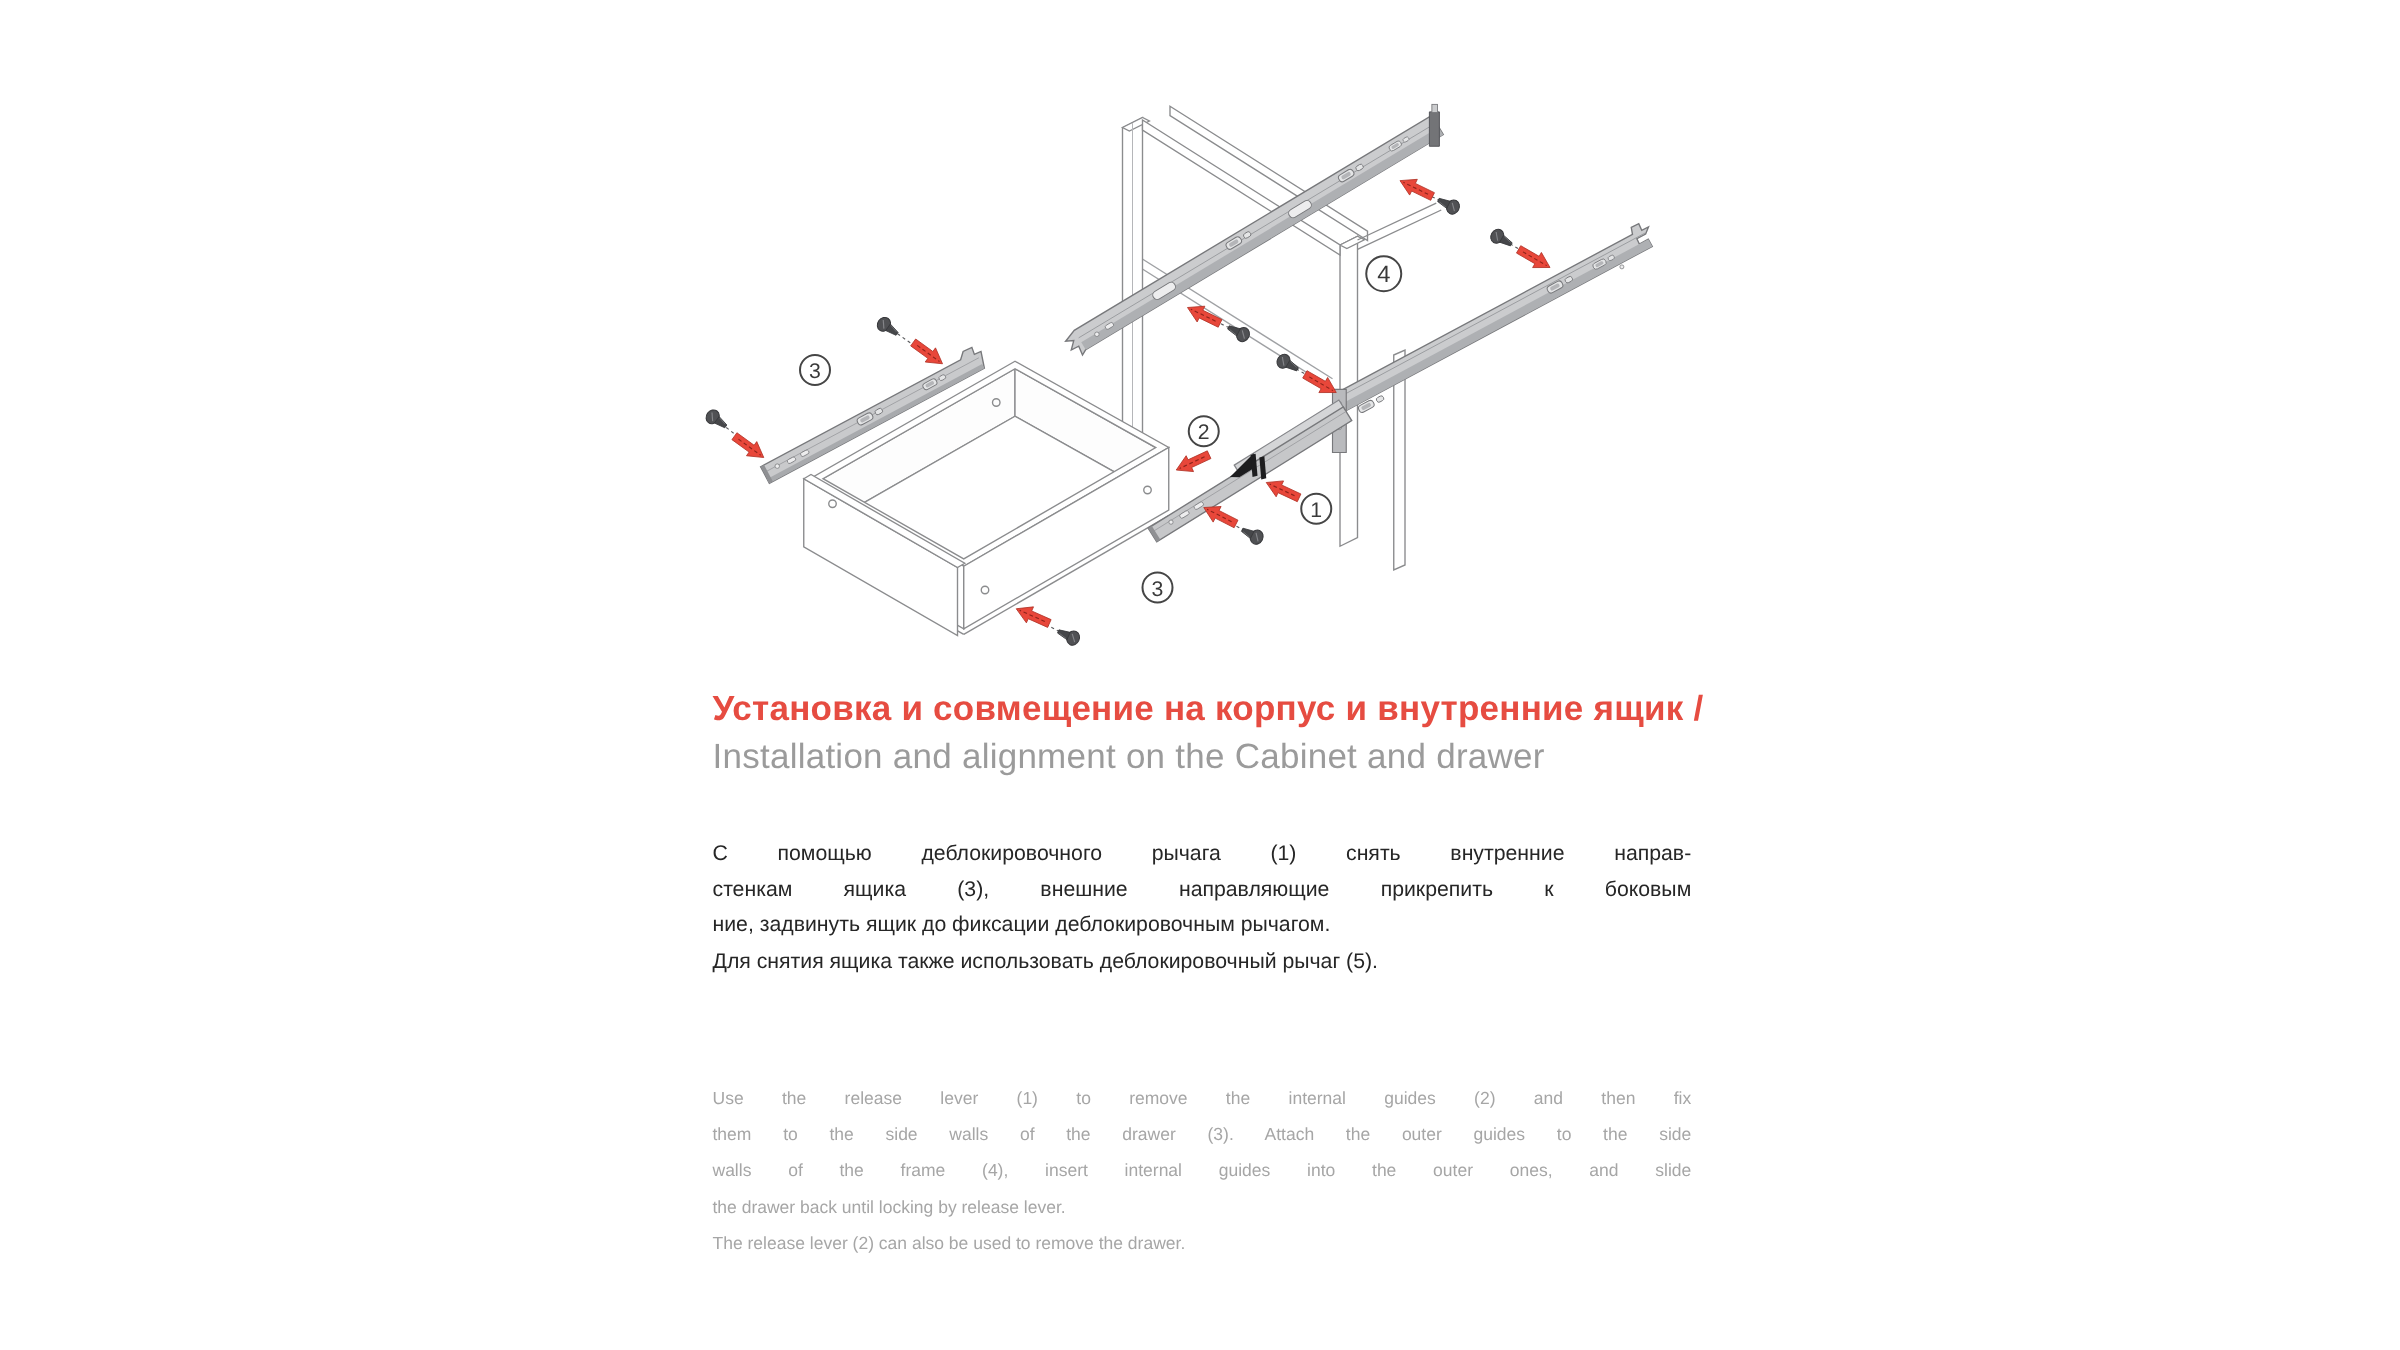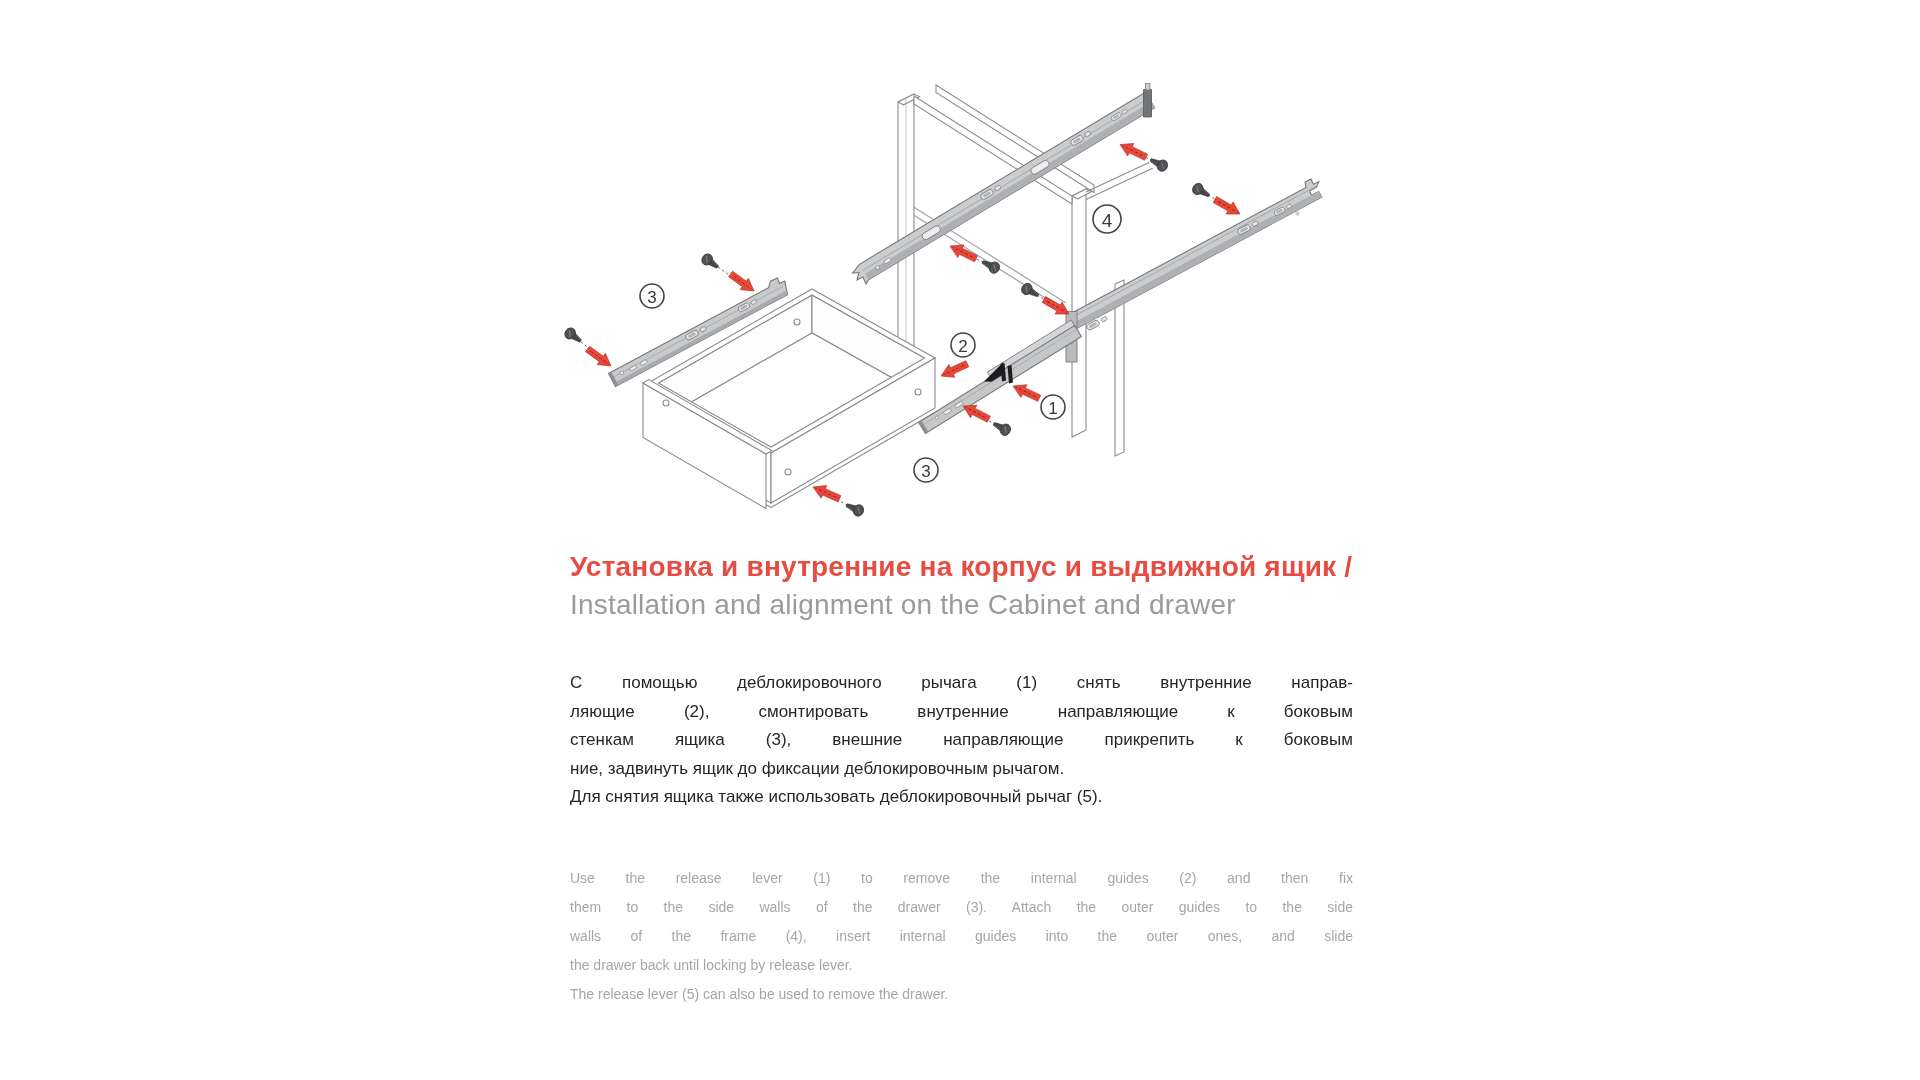--- a/index.html
+++ b/index.html
@@ -181,31 +181,30 @@
         <circle cx="963" cy="345" r="12" fill="#ffffff" stroke="#454545" stroke-width="1.6"></circle>
         <text class="callout-num" x="963" y="346" font-size="17" text-anchor="middle" dominant-baseline="central">2</text>
       </g>
       <g>
         <circle cx="1053" cy="407" r="12" fill="#ffffff" stroke="#454545" stroke-width="1.6"></circle>
         <text class="callout-num" x="1053" y="408" font-size="17" text-anchor="middle" dominant-baseline="central">1</text>
       </g>
     </g>
   </svg>
 
-  <div class="h-ru">Установка и внутренние на корпус и выдвижной ящик /</div>
+  <div class="h-ru">Установка и совмещение на корпус и внутренние ящик /</div>
   <div class="h-en">Installation and alignment on the Cabinet and drawer</div>
 
   <div class="para ru">
       <div class="line jl">С помощью деблокировочного рычага (1) снять внутренние направ-</div>
-      <div class="line jl">ляющие (2), смонтировать внутренние направляющие к боковым</div>
       <div class="line jl">стенкам ящика (3), внешние направляющие прикрепить к боковым</div>
       <div class="line">ние, задвинуть ящик до фиксации деблокировочным рычагом.</div>
       <div class="line">Для снятия ящика также использовать деблокировочный рычаг (5).</div>
     </div>
   <div class="para en">
       <div class="line jl">Use the release lever (1) to remove the internal guides (2) and then fix</div>
       <div class="line jl">them to the side walls of the drawer (3). Attach the outer guides to the side</div>
       <div class="line jl">walls of the frame (4), insert internal guides into the outer ones, and slide</div>
       <div class="line">the drawer back until locking by release lever.</div>
-      <div class="line">The release lever (5) can also be used to remove the drawer.</div>
+      <div class="line">The release lever (2) can also be used to remove the drawer.</div>
     </div>
 
 </div>
 
 </body></html>

